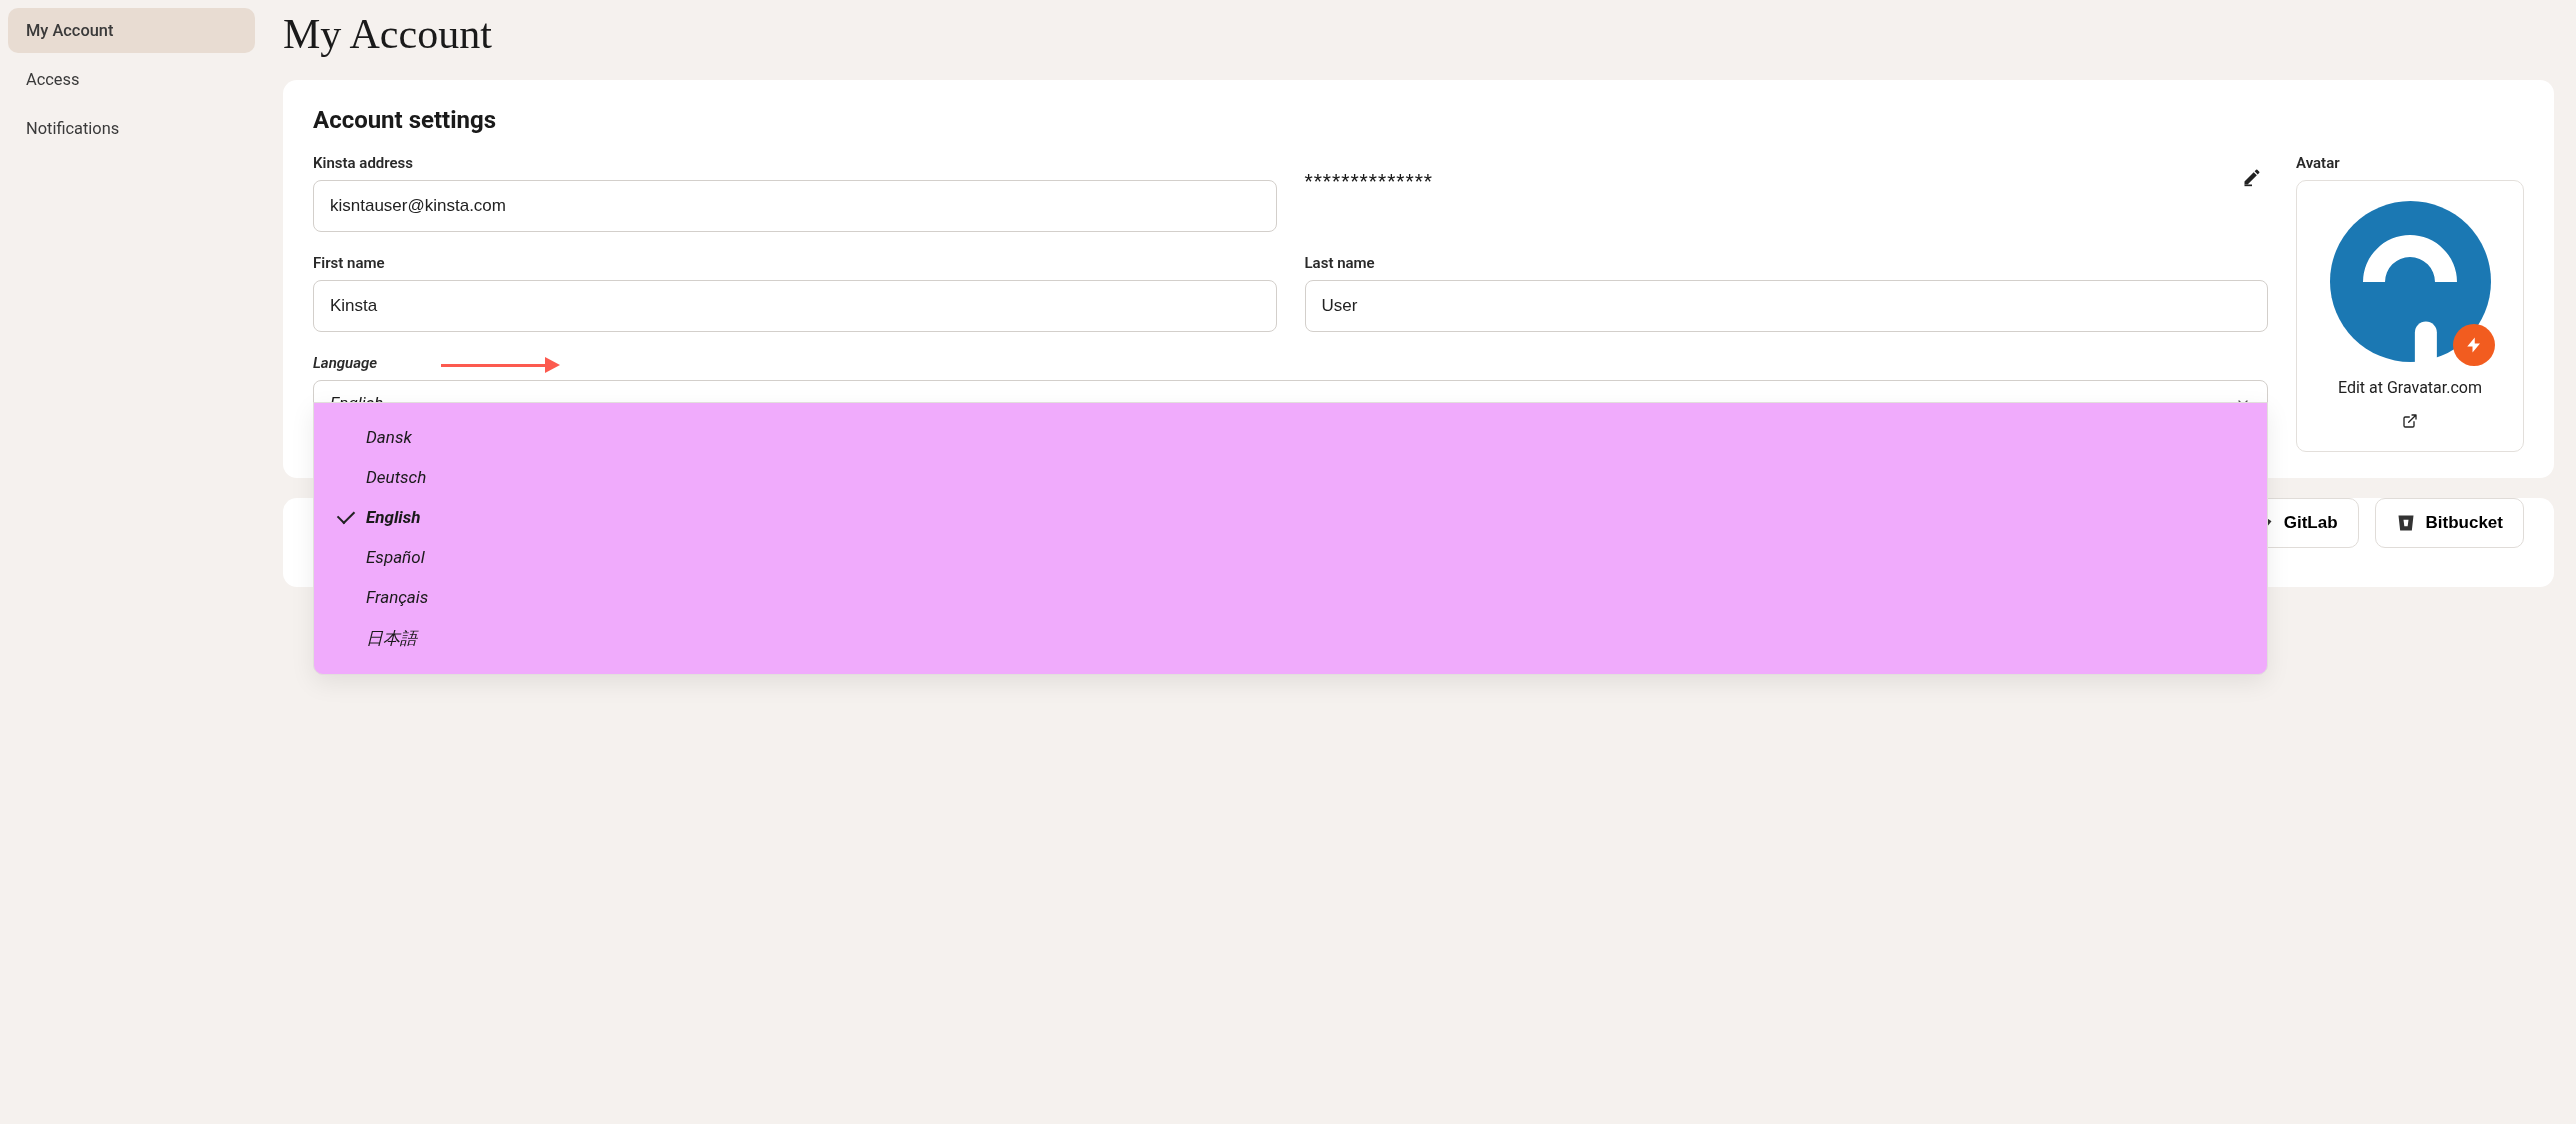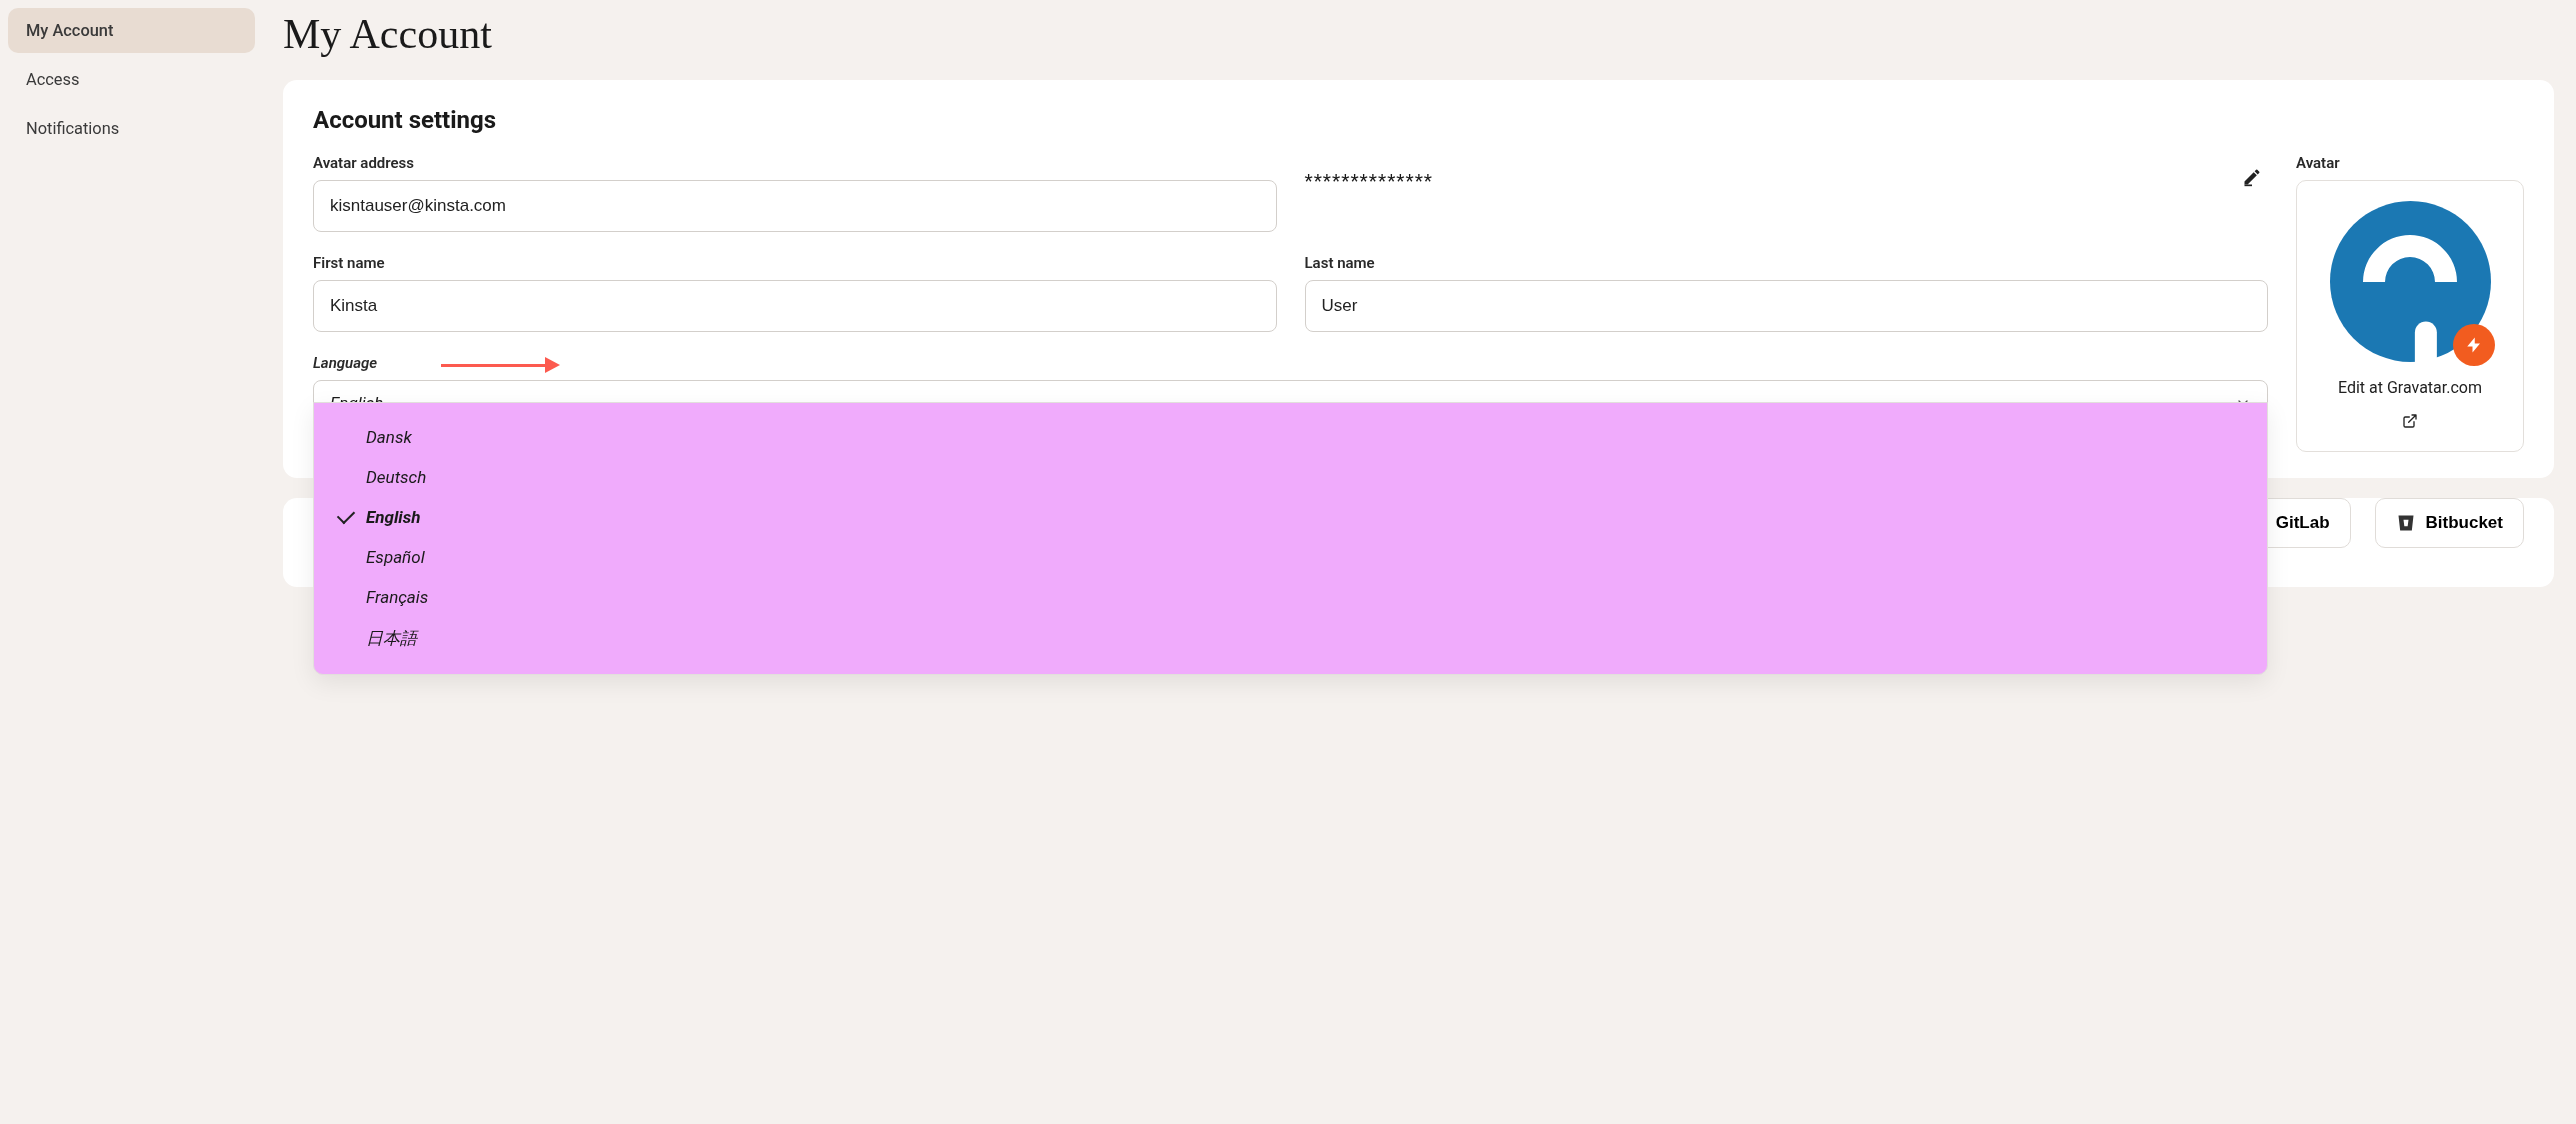--- a/index.html
+++ b/index.html
@@ -213,21 +213,21 @@
     flex-direction: column;
     align-items: center;
     gap: 16px;
     cursor: pointer;
   }
   .git-row {
     position: absolute;
     right: 30px;
     top: 0;
     display: flex;
-    gap: 24px;
+    gap: 16px;
   }
   .card2 {
     background: #fff;
     border-radius: 14px;
     padding: 22px 30px;
     position: relative;
     min-height: 89px;
   }
   .pill-btn {
     border: 1px solid #e0dcd8;
@@ -289,21 +289,21 @@
   </div>
 
   <section class="card">
     <h2 class="section-title">Account settings</h2>
 
     <div class="form-grid">
       <div class="form-left">
 
         <div class="row">
           <div class="field">
-            <label class="field-label">Avatar address</label>
+            <label class="field-label">Kinsta address</label>
             <input class="text-input" type="text" value="kisntauser@kinsta.com" style="">
           </div>
           <div class="field">
             <div class="password-row">
               <span class="password-mask">**************</span>
               <button class="edit-icon-btn">
                 <svg width="20" height="20" viewBox="0 0 24 24" fill="none">
                   <path d="M3 17.25V21h3.75L17.81 9.94l-3.75-3.75L3 17.25zM20.71 7.04a1 1 0 0 0 0-1.41l-2.34-2.34a1 1 0 0 0-1.41 0l-1.83 1.83 3.75 3.75 1.83-1.83z" fill="#222"></path>
                   <rect x="3" y="21" width="9" height="2" fill="#222"></rect>
                 </svg>

